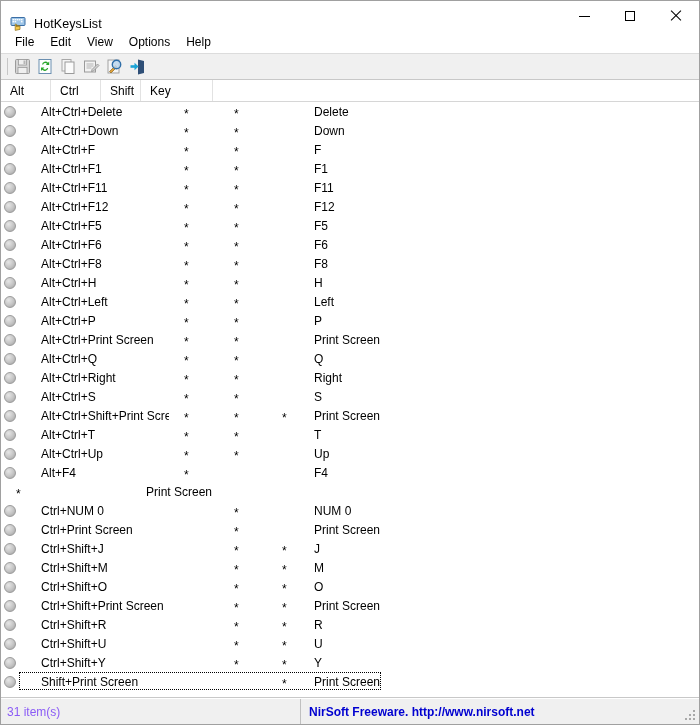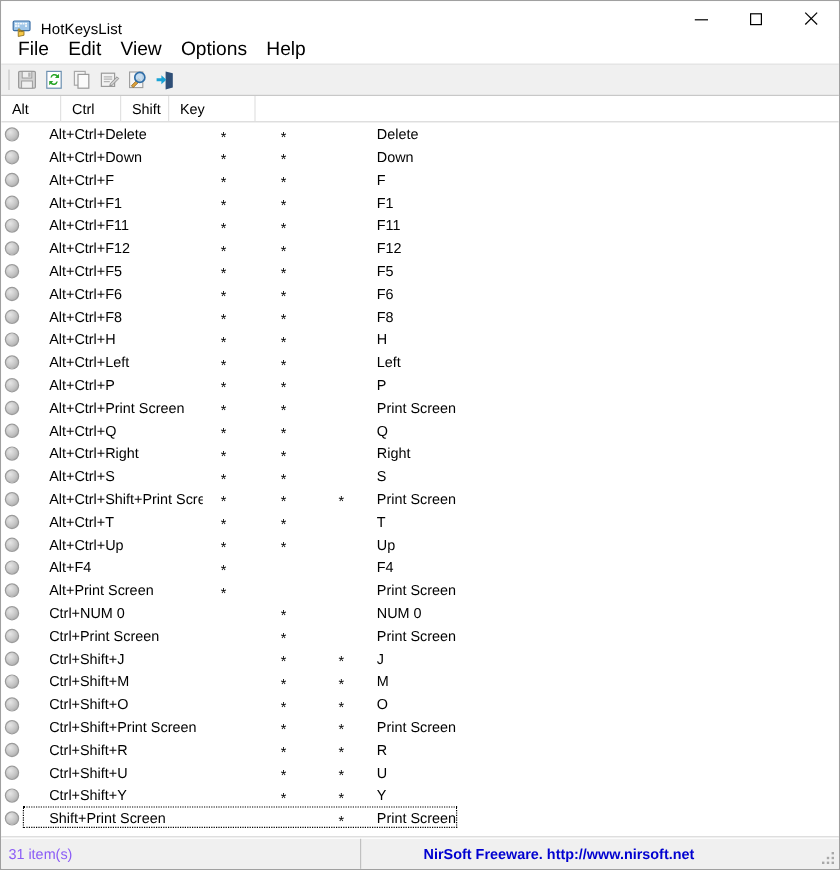--- a/index.html
+++ b/index.html
@@ -98,21 +98,21 @@
     height: 22px;
     min-height: 22px;
     display: flex;
     align-items: center;
     padding-left: 6px;
     background: #ffffff;
     border-bottom: 1px solid #dcdcdc;
   }
   .menu-item {
     padding: 2px 8px 3px 8px;
-    font-size: 16px;
+    font-size: 12px;
     color: #000;
     cursor: default;
     white-space: nowrap;
   }
 
   
   .toolbar {
     height: 25px;
     min-height: 25px;
     background: #f0f0f0;
@@ -696,24 +696,20 @@
             <span>Alt+F4</span>
           </div>
           <div class="cell c-alt">
             <span class="star">*</span>
           </div>
           <div class="cell c-ctrl"></div>
           <div class="cell c-shift"></div>
           <div class="cell c-key">F4</div>
         </div>
         <div class="row">
-          <div class="cell c-hotkey">
-            <span class="ico"></span>
-            <span>Alt+Print Screen</span>
-          </div>
           <div class="cell c-alt">
             <span class="star">*</span>
           </div>
           <div class="cell c-ctrl"></div>
           <div class="cell c-shift"></div>
           <div class="cell c-key">Print Screen</div>
         </div>
         <div class="row">
           <div class="cell c-hotkey">
             <span class="ico"></span>
@@ -847,21 +843,21 @@
           <div class="cell c-shift">
             <span class="star">*</span>
           </div>
           <div class="cell c-key">Print Screen</div>
         </div>
       </div>
   </div>
 
   <div class="statusbar">
     <div class="sb-panel sb-count">31 item(s)</div>
-    <div class="sb-panel sb-link" style="color: rgb(0, 0, 208); margin-left: 44px;">NirSoft Freeware.  http://www.nirsoft.net</div>
+    <div class="sb-panel sb-link" style="color: rgb(0, 0, 208);">NirSoft Freeware.  http://www.nirsoft.net</div>
     <div class="sb-grip">
       <i style="left:8px;top:8px"></i>
         <i style="left:4px;top:8px"></i>
         <i style="left:0px;top:8px"></i>
       <i style="left:8px;top:4px"></i>
         <i style="left:4px;top:4px"></i>
       <i style="left:8px;top:0px"></i>
     </div>
   </div>
 

